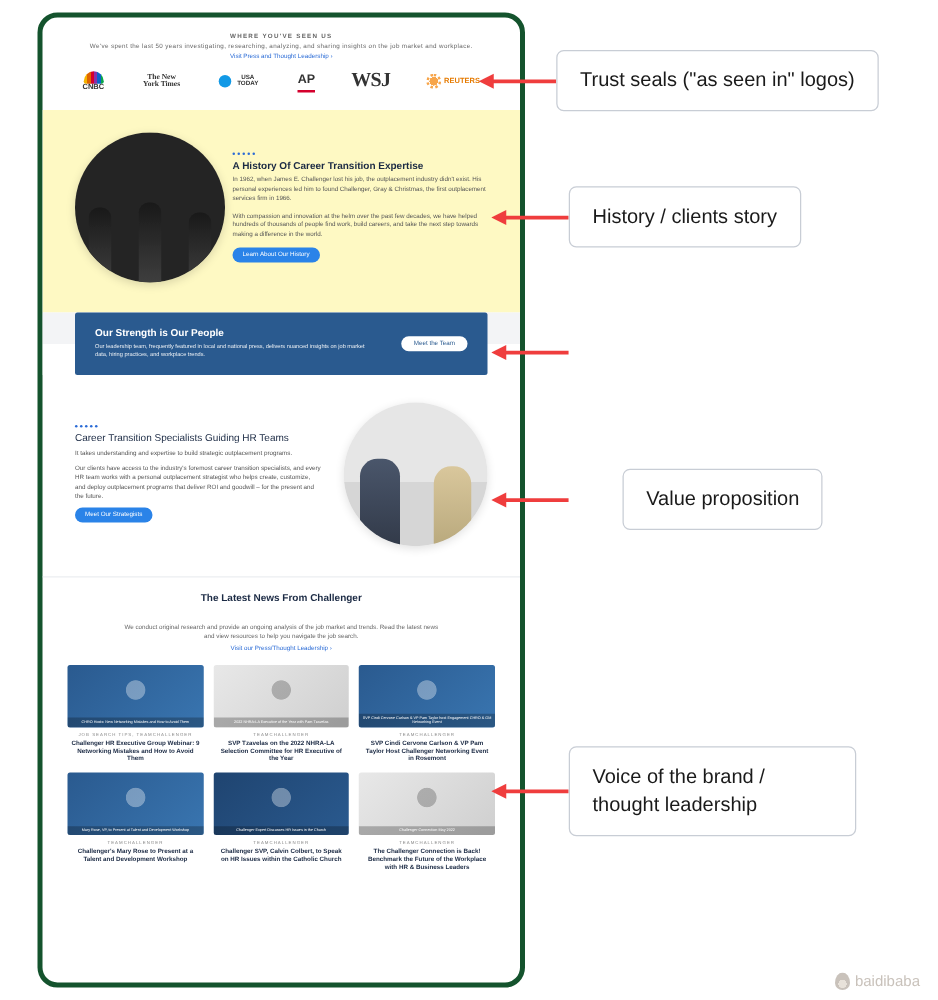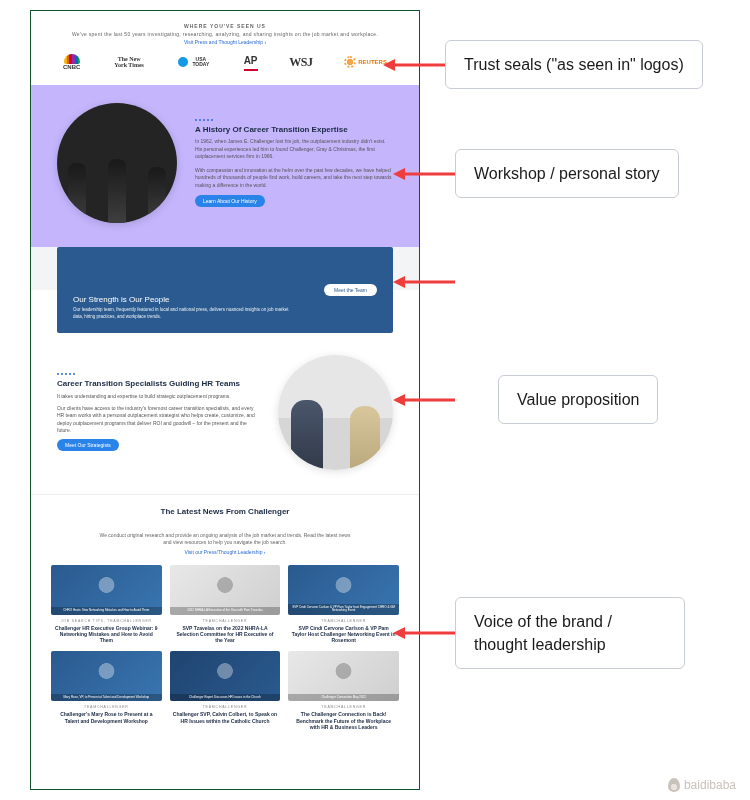--- a/index.html
+++ b/index.html
@@ -12,22 +12,22 @@
     overflow: hidden;
   }
 
   
   .page-card {
     position: absolute;
     left: 30px;
     top: 10px;
     width: 390px;
     height: 780px;
-    border: 1px solid #14532d;
-    border-radius: 0;
+    border: 4px solid #14532d;
+    border-radius: 16px;
     background: #fff;
     overflow: hidden;
     font-size: 5px;
     color: #222;
   }
 
   
   .trust-section { padding: 10px 28px 14px; text-align: center; }
   .trust-sub { font-size: 5px; color: #666; margin: 2px 0 2px; letter-spacing: .3px; }
   .trust-link { font-size: 5px; color: #2a6bd6; }
@@ -48,33 +48,33 @@
     color: #333;
   }
   .cnbc { flex-direction: column; font-size: 6px; }
   .cnbc .peacock { width: 16px; height: 10px; background:
     linear-gradient(90deg,#f5b400 0 17%,#e06500 0 34%,#d4002d 0 51%,#8b2fa8 0 68%,#0c62c9 0 85%,#0ba64a 0);
     border-radius: 8px 8px 2px 2px; }
   .nyt { font-family: Georgia, serif; font-size: 6px; line-height: 1; }
   .usatoday { display:flex; align-items:center; gap:2px; font-size:5px; color:#333;}
   .usatoday .circle{width:10px;height:10px;border-radius:50%;background:#1299e6;}
   .ap { font-weight:800; font-size:10px; border-bottom:2px solid #d4002d; padding-bottom:1px;}
-  .wsj { font-family: Georgia, serif; font-size:12px; letter-spacing:-.5px;}
+  .wsj { font-family: Georgia, serif; font-size:16px; letter-spacing:-.5px;}
   .reuters { display:flex; align-items:center; gap:2px; color:#e57a00; font-size:6px;}
   .reuters .dots{width:12px;height:12px;border-radius:50%;
     background: radial-gradient(circle,#f7a54a 40%,transparent 41%); position:relative;}
   .reuters .dots::before{content:"";position:absolute;inset:0;border:2px dotted #f7a54a;border-radius:50%;}
 
   
   .history-section {
-    background: #c4b5fd;
+    background: #fef9c3;
     padding: 18px 26px 24px;
     display: flex;
     align-items: center;
-    gap: 18px;
+    gap: 6px;
   }
   .hist-img {
     width: 120px; height: 120px; border-radius: 50%; overflow: hidden;
     background:
       linear-gradient(#2c2c2c,#2c2c2c),
       radial-gradient(circle at 30% 50%, #888 10%, transparent 11%),
       radial-gradient(circle at 55% 48%, #999 12%, transparent 13%),
       linear-gradient(#3a3a3a 60%,#555 60%);
     background-blend-mode: normal;
     filter: grayscale(1) contrast(1.1);
@@ -115,32 +115,32 @@
     background:#2a5a8f;
     color:#fff;
     border-radius:2px;
     padding:12px 16px;
     display:flex;
     align-items:center;
     justify-content:space-between;
     gap:14px;
   }
   .banner-left{max-width:220px;}
-  .banner-title{font-size:8px;font-weight:400;margin-bottom:3px;margin-top:36px;}
+  .banner-title{font-size:8px;font-weight:700;margin-bottom:3px;}
   .banner-body{font-size:4.5px;line-height:1.5;opacity:.9;}
 
   
   .value-section{
     padding:22px 26px 24px;
     display:flex;
     align-items:center;
     gap:18px;
   }
   .value-text{flex:1;}
-  .value-title{font-size:8px;font-weight:700;color:#1b2a44;margin-bottom:4px;line-height:1.2;}
+  .value-title{font-size:8px;font-weight:400;color:#1b2a44;margin-bottom:4px;line-height:1.2;}
   .value-body{font-size:5px;color:#555;line-height:1.5;margin-bottom:4px;}
   .value-img{
     width:115px;height:115px;border-radius:50%;overflow:hidden;flex-shrink:0;
     background:linear-gradient(180deg,#e6e6e6 55%,#d6d6d6 55%);
     box-shadow:0 2px 8px rgba(0,0,0,.12);
     display:flex;align-items:flex-end;justify-content:space-around;
   }
   .value-img .p1{width:32px;height:70px;background:linear-gradient(#4a566b,#323a49);border-radius:14px 14px 0 0;}
   .value-img .p2{width:30px;height:64px;background:linear-gradient(#d9c79c,#b9a97d);border-radius:14px 14px 0 0;}
 
@@ -342,21 +342,21 @@
       <polygon points="0,10 12,4 12,16" fill="#ef3d3d"></polygon>
     </svg>
   <div class="annot-box">Trust seals ("as seen in" logos)</div>
 </div>
 
 <div class="annot" style="left:393px;top:149px;">
   <svg class="arrow" viewBox="0 0 62 20">
       <line x1="62" y1="10" x2="8" y2="10" stroke="#ef3d3d" stroke-width="3"></line>
       <polygon points="0,10 12,4 12,16" fill="#ef3d3d"></polygon>
     </svg>
-  <div class="annot-box">Workshop / personal story</div>
+  <div class="annot-box">History / clients story</div>
 </div>
 
 <div class="annot" style="left:393px;top:272px;">
   <svg class="arrow" viewBox="0 0 62 20">
       <line x1="62" y1="10" x2="8" y2="10" stroke="#ef3d3d" stroke-width="3"></line>
       <polygon points="0,10 12,4 12,16" fill="#ef3d3d"></polygon>
     </svg>
 </div>
 
 <div class="annot" style="left:393px;top:375px;gap:43px;">

